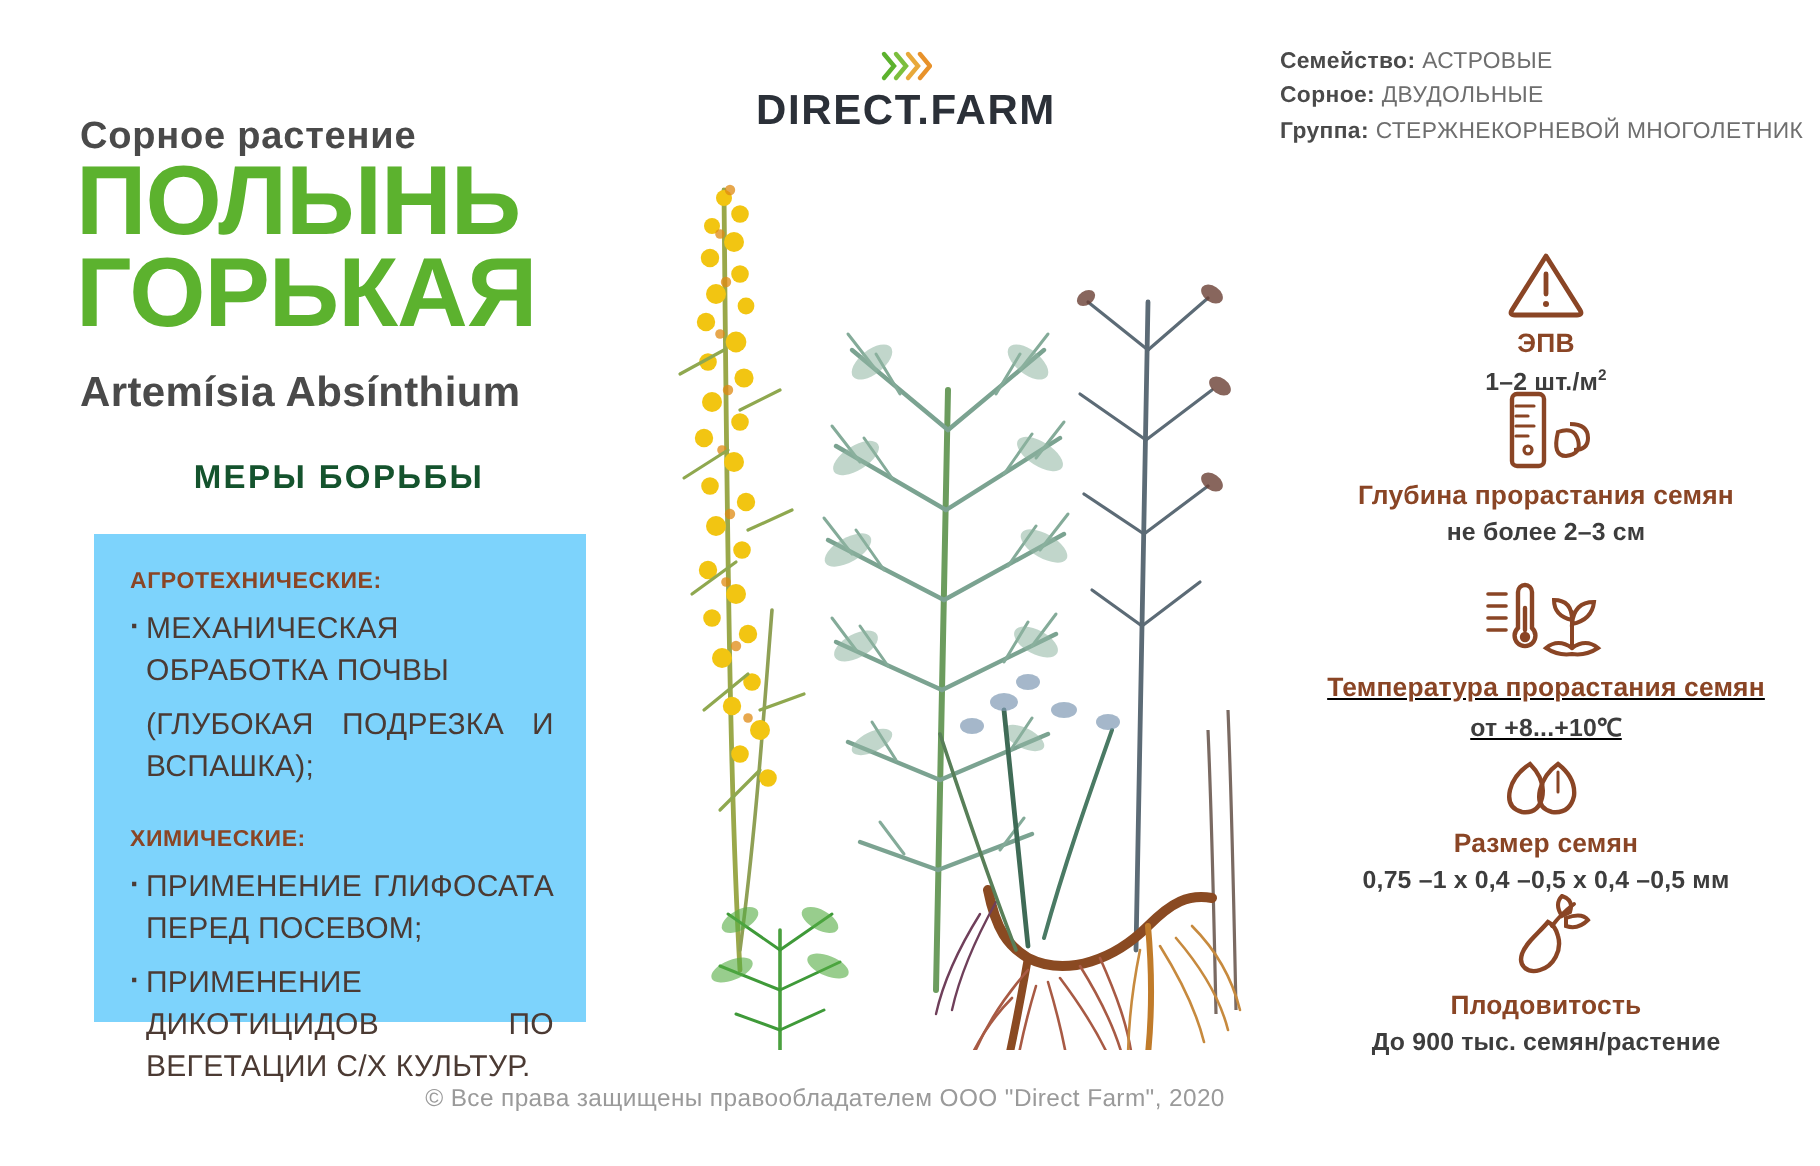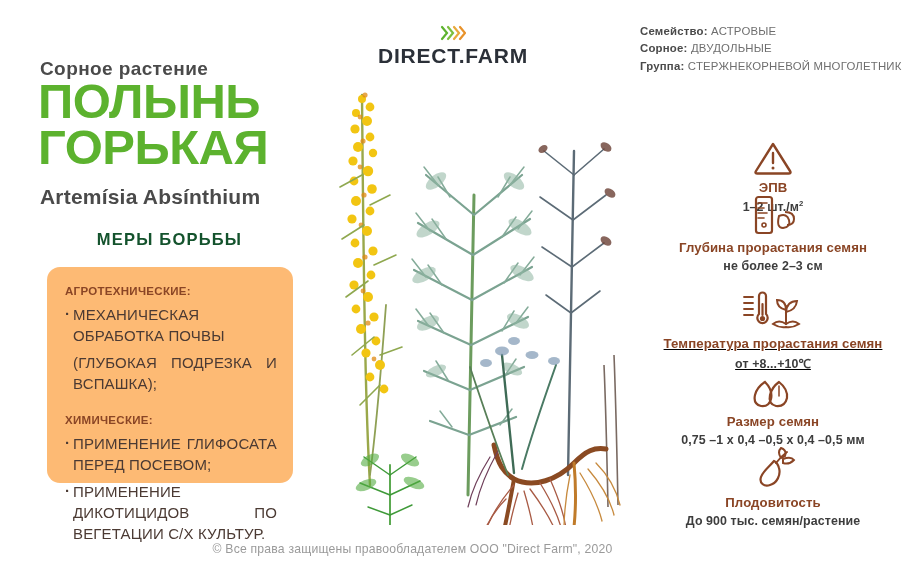--- a/index.html
+++ b/index.html
@@ -46,24 +46,23 @@
   .measures-title {
     position: absolute; left: 47px; top: 230px; width: 245px;
     text-align: center;
     font-size: 16.5px; font-weight: bold; color: #14532d;
     letter-spacing: 1.2px;
   }
 
   
   .measures-box {
     position: absolute; left: 47px; top: 267px;
-    width: 246px; height: 216px;
-    background: #fdba74;
+    width: 246px; height: 244px;
+    background: #7dd3fc;
     padding: 18px 16px 10px 18px;
-    border-radius: 13px;
   }
   .m-head {
     font-size: 11.5px; font-weight: bold; color: #8a4525;
     letter-spacing: 0.3px; margin-bottom: 7px;
   }
   .m-head.second { margin-top: 20px; }
   .m-item {
     font-size: 15px; color: #4b3a33; line-height: 1.42;
     letter-spacing: 0.15px; margin-bottom: 5px;
     padding-left: 8px; position: relative;
@@ -96,21 +95,21 @@
   .stat .ico { height: 44px; display: flex; align-items: flex-end; justify-content: center; }
   .stat .ico svg { display: block; }
   .stat .label {
     font-size: 13.2px; font-weight: bold; color: #8a4525;
     line-height: 1.18; margin-top: 4px; letter-spacing: 0.1px;
   }
   .stat .value {
     font-size: 12.4px; font-weight: bold; color: #3d3d3d;
     margin-top: 3px; letter-spacing: 0.1px;
   }
-  .stat.s1 { top: 132px; }
+  .stat.s1 { top: 116px; }
   .stat.s2 { top: 192px; }
   .stat.s3 { top: 288px; text-decoration: underline; }
   .stat.s4 { top: 366px; }
   .stat.s5 { top: 447px; }
 
   
   .footer {
     position: absolute; left: 0; top: 542px; width: 825px;
     text-align: center; font-size: 12.2px; color: #9a9a9a;
     letter-spacing: 0.2px;

